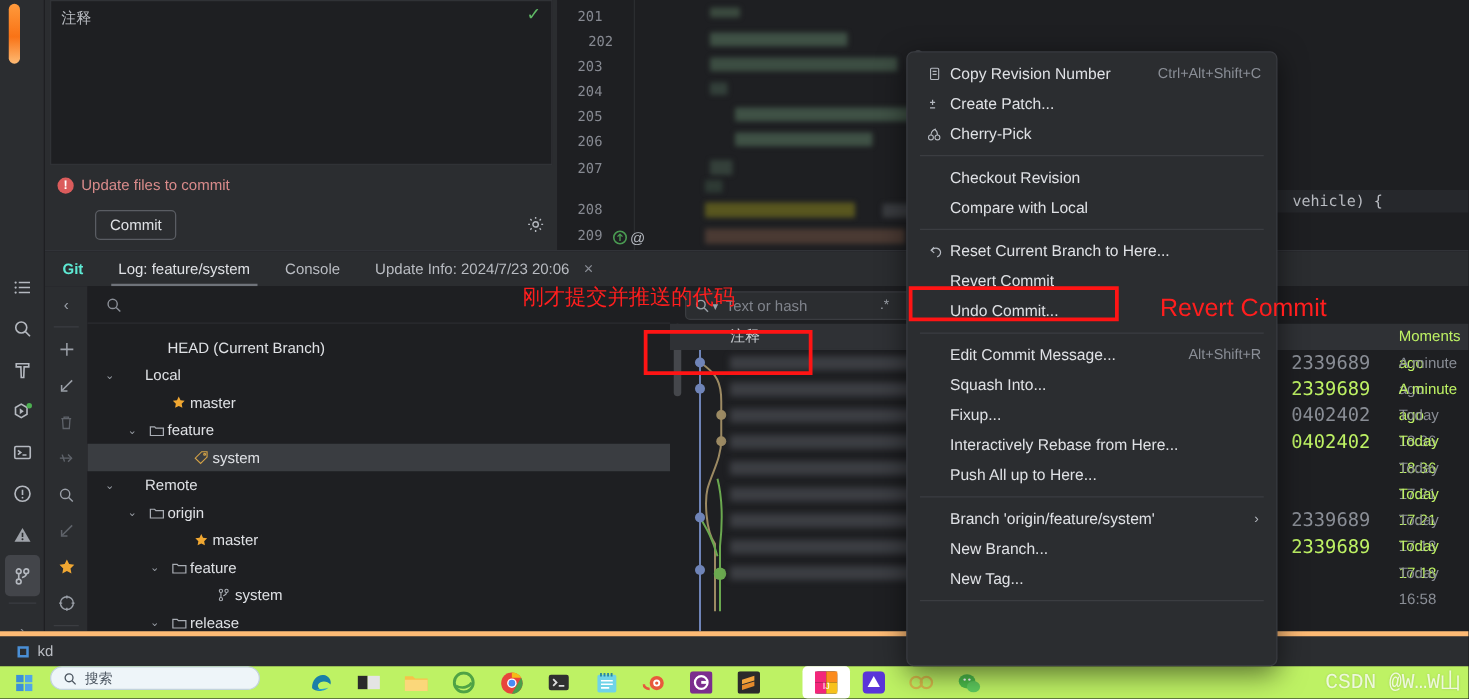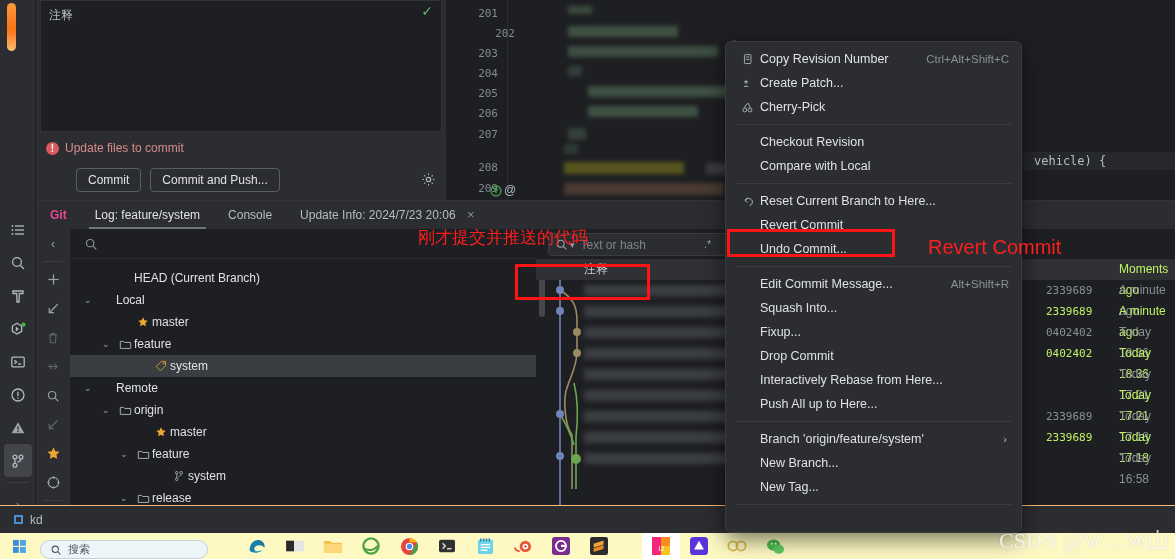--- a/index.html
+++ b/index.html
@@ -61,21 +61,21 @@
 
   
   .editor-area {
     position: absolute; left: 446px; top: 0; right: 0; height: 200px;
     background: #1e1f22; overflow: hidden;
   }
   .gutter {
     position: absolute; left: 0; top: 0; width: 62px; height: 200px;
     background: #1e1f22; border-right: 1px solid #2b2d30;
   }
-  .lineno { font-size: 11px; color: #868991; text-align: right; padding-right: 10px; font-family: "DejaVu Sans Mono", monospace; }
+  .lineno { font-size: 11px; color: #868991; text-align: center; padding-right: 10px; font-family: "DejaVu Sans Mono", monospace; }
   .code-blur { position: absolute; left: 70px; top: 0; width: 500px; height: 200px; }
   .blurblock { position: absolute; border-radius: 1px; filter: blur(2.2px); }
   .vehicle-line {
     position:absolute; left: 574px; top: 152px; width: 601px; height: 18px;
     background:#26282c; font-family: "DejaVu Sans Mono", monospace; font-size: 12px;
     color:#b9bcc2; padding-left: 14px; line-height: 18px;
   }
   .editor-scrollbar {
     position: absolute; right: 437px; top: 40px; width: 7px; height: 110px;
     background: #45474c; border-radius: 4px;
@@ -83,21 +83,21 @@
 
   
   .git-window {
     position: absolute; left: 36px; top: 200px; right: 0; height: 305px;
     background: #1e1f22; border-top: 1px solid #313338;
   }
   .git-tabs {
     position: absolute; left: 0; top: 0; width: 100%; height: 28px;
     background: #2b2d30; display: flex; align-items: center;
   }
-  .git-title { font-size: 12px; font-weight: bold; color: #ec4899; padding: 0 14px; }
+  .git-title { font-size: 12px; font-weight: bold; color: #5eead4; padding: 0 14px; }
   .git-tab {
     font-size: 12px; color: #b9bcc2; padding: 0 14px; height: 28px; line-height: 28px; cursor: pointer;
     position: relative;
   }
   .git-tab.active { color: #dfe1e5; }
   .git-tab.active::after {
     content: ""; position: absolute; left: 8px; right: 8px; bottom: 0; height: 2px; background: #6f737a;
   }
   .tab-close { font-size: 13px; color: #8a8e96; margin-left: 8px; cursor: pointer; }
 
@@ -134,22 +134,22 @@
     background: #2b2d30; border: 1px solid #3b3d41; border-radius: 4px;
     display: flex; align-items: center; padding: 0 6px; gap: 6px;
   }
   .log-filter .ph { font-size: 12px; color: #80848c; }
   .filter-opt { font-size: 11px; color: #9ba0a8; }
   .log-rows { position: absolute; left: 0; top: 30px; right: 0; bottom: 0; }
   .log-row { position: relative; height: 21px; display: flex; align-items: center; }
   .log-row.sel { background: #2f3135; }
   .log-subject { position: absolute; left: 48px; top: 0; height: 21px; line-height: 21px; font-size: 12px; color: #c9ccd1; }
   .log-hash {
-    position: absolute; left: 510px; width: 78px; height: 21px; line-height: 21px;
-    font-size: 11px; font-family: "DejaVu Sans Mono", monospace;
+    position: absolute; left: 497px; width: 78px; height: 21px; line-height: 21px;
+    font-size: 15px; font-family: "DejaVu Sans Mono", monospace;
   }
   .log-date { position: absolute; left: 583px; height: 21px; line-height: 21px; font-size: 12px; }
   .fade { color: #8a8e96; }
   .bright { color: #bef264; }
   .log-scrollbar { position: absolute; left: 3px; top: 0px; width: 6px; height: 58px; background: #45474c; border-radius: 3px; }
 
   .graph-svg { position: absolute; left: 12px; top: 0; }
 
   
   .ctx-menu {
@@ -173,39 +173,39 @@
     position: absolute; color: #ff1e1e; font-family: "Liberation Sans", sans-serif;
     font-weight: 500; z-index: 60; white-space: nowrap;
   }
   .annot-box {
     position: absolute; border: 3px solid #ff1414; z-index: 55; pointer-events: none;
   }
 
   
   .status-bar {
     position: absolute; left: 0; bottom: 26px; width: 1175px; height: 28px;
-    background: #2b2d30; border-top: 1px solid #fdba74;
+    background: #2b2d30; border-top: 4px solid #fdba74;
     display: flex; align-items: center; padding-left: 14px; gap: 7px;
   }
   .status-square { width: 9px; height: 9px; border: 2px solid #4a8fd6; }
   .status-text { font-size: 12px; color: #b9bcc2; }
   .taskbar {
     position: absolute; left: 0; bottom: 0; width: 1175px; height: 26px;
-    background: #fef9c3; display: flex; align-items: flex-end; gap: 0px;
+    background: #bef264; display: flex; align-items: flex-start; gap: 0px;
   }
   .tb-item { width: 38px; height: 26px; display: flex; align-items: center; justify-content: center; cursor: pointer; }
   .tb-item.active { background: #ffffff; border-radius: 4px; margin-left: 24px; }
   .tb-search {
     width: 168px; height: 19px; background: #eef5f9; border: 1px solid #c2d3dc; border-radius: 11px;
     display: flex; align-items: center; gap: 6px; padding-left: 9px; margin-left: 2px;
   }
   .tb-search .lbl { font-size: 11px; color: #4b5560; }
   .watermark {
-    position: absolute; right: 6px; bottom: 3px; font-size: 22px;
-    color: rgba(255,255,255,.78); font-family: Liberation Serif, serif; z-index: 70;
+    position: absolute; right: 6px; bottom: 3px; font-size: 17px;
+    color: rgba(255,255,255,.78); font-family: Liberation Mono, monospace; z-index: 70;
     text-shadow: 0 0 2px rgba(0,0,0,.15);
     text-align: right;
   }
 </style>
 </head>
 <body>
 
 <div id="screen">
 
   <div class="activity-bar">
@@ -278,21 +278,20 @@
     <div class="commit-msg-box">
       <span class="commit-msg-text">注释</span>
       <span class="commit-check">✓</span>
     </div>
     <div class="commit-error-row">
       <span class="err-icon">!</span>
       <span class="err-text">Update files to commit</span>
     </div>
     <div class="commit-buttons">
       <button class="btn">Commit</button>
-      <button class="btn">Commit and Push...</button>
     </div>
     <div class="gear-btn">
       <svg width="15" height="15" viewBox="0 0 16 16" fill="none" stroke="currentColor" stroke-width="1.2">
         <circle cx="8" cy="8" r="2.3"></circle>
         <path d="M8 1.6v1.6M8 12.8v1.6M1.6 8h1.6M12.8 8h1.6M3.5 3.5l1.1 1.1M11.4 11.4l1.1 1.1M12.5 3.5l-1.1 1.1M4.6 11.4 3.5 12.5"></path>
       </svg>
     </div>
   </div>
 
   <div class="editor-area">
@@ -665,23 +664,20 @@
         <span class="ctx-label noicon">Edit Commit Message...</span>
         <span class="ctx-short">Alt+Shift+R</span>
       </div>
       <div class="ctx-item">
         <span class="ctx-label noicon">Squash Into...</span>
       </div>
       <div class="ctx-item">
         <span class="ctx-label noicon">Fixup...</span>
       </div>
       <div class="ctx-item">
-        <span class="ctx-label noicon">Drop Commit</span>
-      </div>
-      <div class="ctx-item">
         <span class="ctx-label noicon">Interactively Rebase from Here...</span>
       </div>
       <div class="ctx-item">
         <span class="ctx-label noicon">Push All up to Here...</span>
       </div>
       <div class="ctx-sep"></div>
       <div class="ctx-item">
         <span class="ctx-label noicon">Branch 'origin/feature/system'</span>
         <span class="ctx-arrow">›</span>
       </div>

